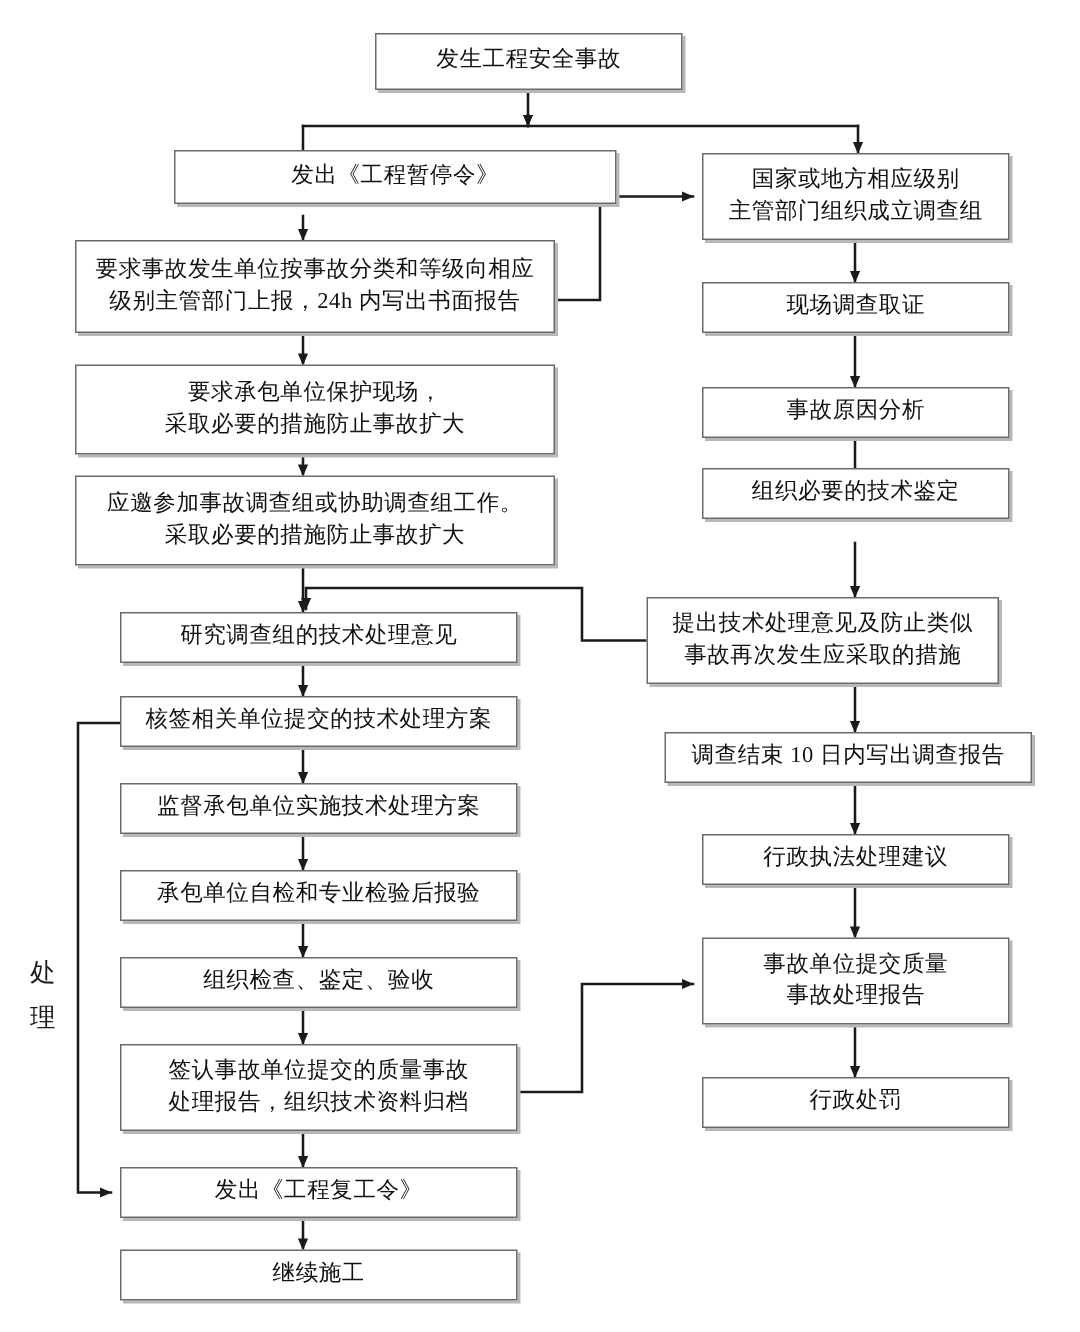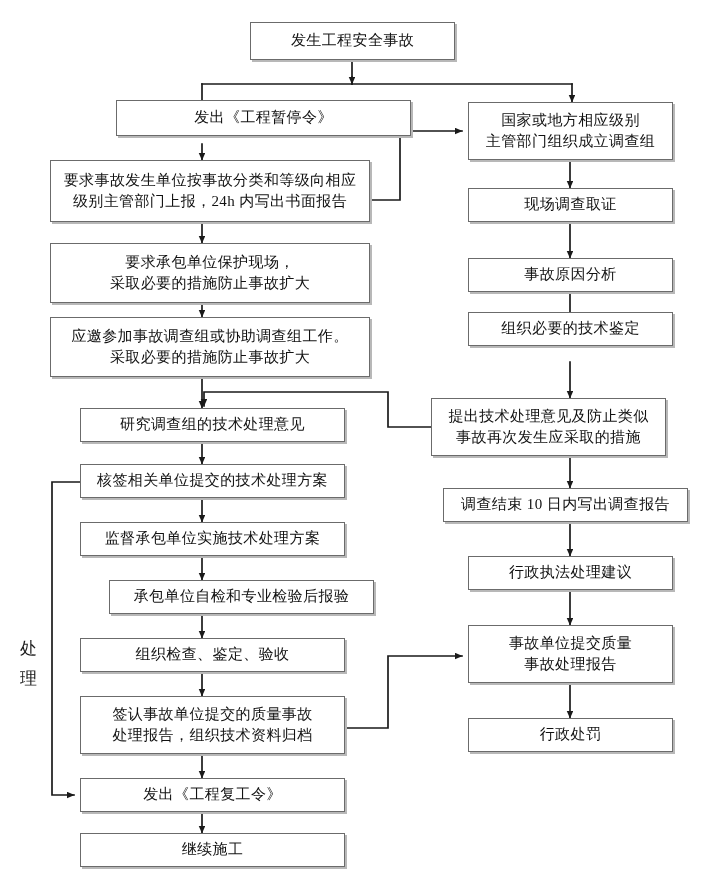--- a/index.html
+++ b/index.html
@@ -135,21 +135,21 @@
   </div>
 
   <div class="node-box" style="left:80px; top:464px; width:265px; height:34px;">
     <span class="txt">核签相关单位提交的技术处理方案</span>
   </div>
 
   <div class="node-box" style="left:80px; top:522px; width:265px; height:34px;">
     <span class="txt">监督承包单位实施技术处理方案</span>
   </div>
 
-  <div class="node-box" style="left:80px; top:580px; width:265px; height:34px;margin-left:29px;">
+  <div class="node-box" style="left:80px; top:580px; width:265px; height:34px;">
     <span class="txt">承包单位自检和专业检验后报验</span>
   </div>
 
   <div class="node-box" style="left:80px; top:638px; width:265px; height:34px;">
     <span class="txt">组织检查、鉴定、验收</span>
   </div>
 
   <div class="node-box" style="left:80px; top:696px; width:265px; height:58px;">
     <span class="txt">签认事故单位提交的质量事故
 处理报告，组织技术资料归档</span>

